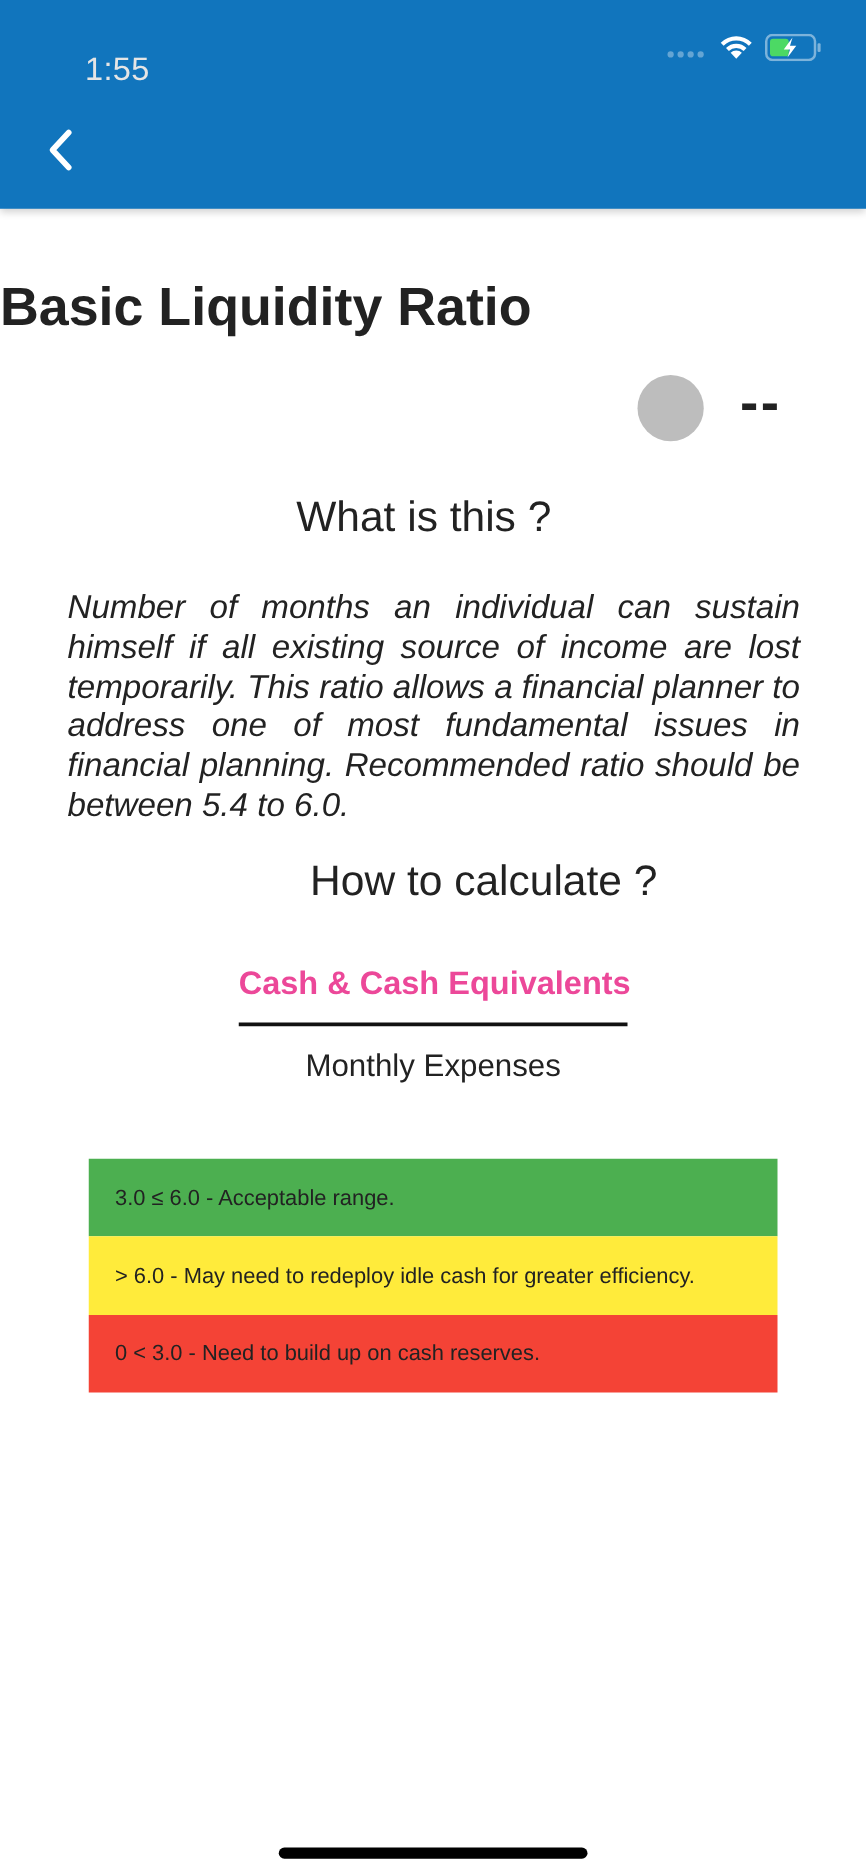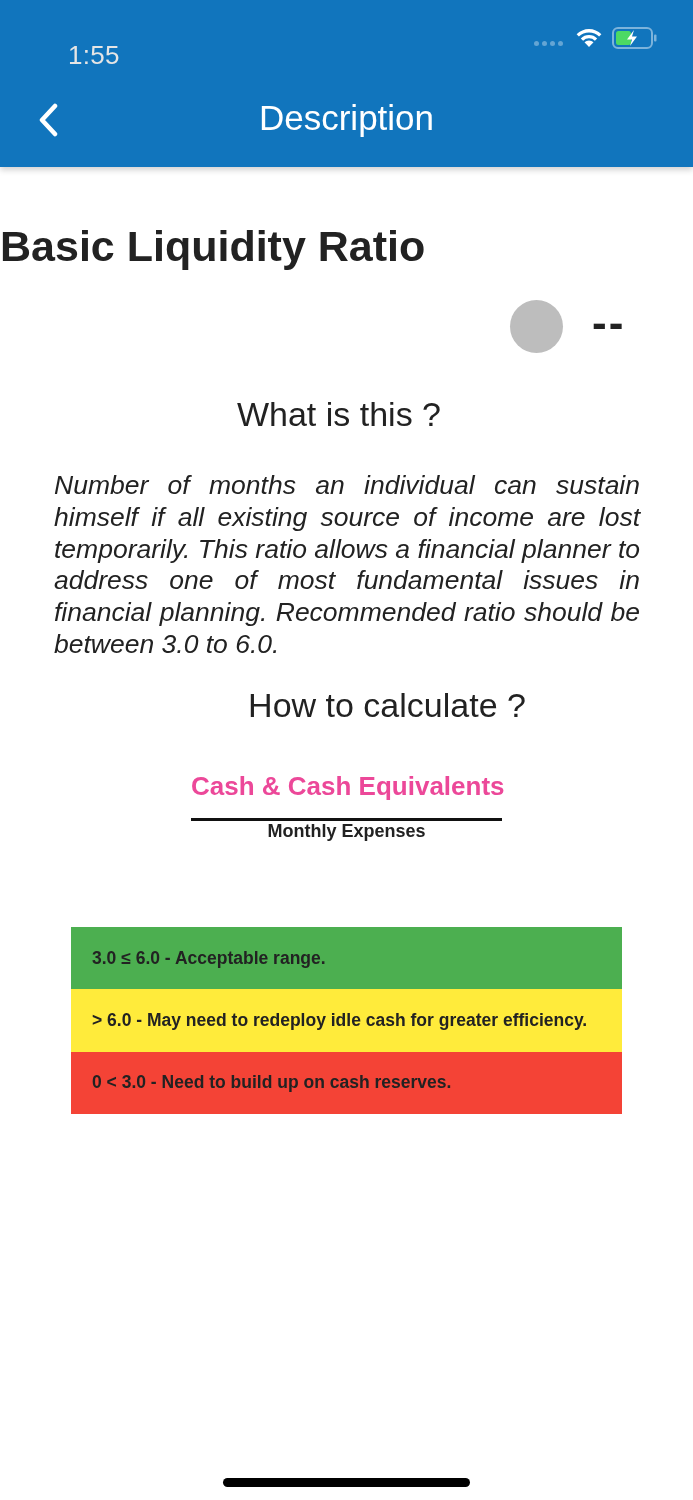--- a/index.html
+++ b/index.html
@@ -56,26 +56,26 @@
 
     .description {
       position: absolute; left: 54px; top: 303px; width: 586px;
       font-size: 26.5px; line-height: 31.8px; font-style: italic;
       text-align: justify; color: #222222;
     }
 
     .formula { position: absolute; left: 191px; top: 604px; width: 311px; text-align: center; }
     .numerator { font-size: 26px; font-weight: 700; color: #ec4899; padding-bottom: 16px; white-space: nowrap; }
     .fraction-bar { height: 3px; background: #111111; width: 311px; }
-    .denominator { font-size: 18px; font-weight: 700; color: #222222; white-space: nowrap; }
+    .denominator { font-size: 25px; font-weight: 400; color: #222222; padding-top: 18px; white-space: nowrap; }
 
     .legend-table { position: absolute; left: 71px; top: 760px; width: 551px; }
     .legend-row {
       height: 62.3px; display: flex; align-items: center; padding-left: 21px;
-      font-size: 17.5px; font-weight: 700; color: #222222;
+      font-size: 17.5px; font-weight: 400; color: #222222;
     }
 
     .home-indicator {
       position: absolute; left: 223px; top: 1478px; width: 247px; height: 9px;
       border-radius: 5px; background: #000000;
     }
   </style>
 </head>
 <body>
 
@@ -97,30 +97,29 @@
     <rect x="42" y="7.5" width="2.5" height="7" rx="1" fill="rgba(255,255,255,0.45)"></rect>
     <rect x="4" y="4" width="15" height="14" rx="2.5" fill="#4CD964"></rect>
     <path d="M22 3 L15 12.5 L20 12.5 L18 19 L25 9.5 L20 9.5 Z" fill="#fff"></path>
   </svg>
 
   <div class="back-button">
     <svg width="22" height="34" viewBox="0 0 22 34">
       <path d="M18 3 L5 17 L18 31" fill="none" stroke="#ffffff" stroke-width="4.5" stroke-linecap="round" stroke-linejoin="round"></path>
     </svg>
   </div>
-  <div class="nav-title">Description</div>
 </header>
 
 <main class="content">
   <h1 class="page-title">Basic Liquidity Ratio</h1>
   <div class="status-dot"></div>
   <div class="status-value">--</div>
 
   <h2 class="section-heading what-heading">What is this ?</h2>
-  <p class="description">Number of months an individual can sustain himself if all existing source of income are lost temporarily. This ratio allows a financial planner to address one of most fundamental issues in financial planning. Recommended ratio should be between 3.0 to 6.0.</p>
+  <p class="description">Number of months an individual can sustain himself if all existing source of income are lost temporarily. This ratio allows a financial planner to address one of most fundamental issues in financial planning. Recommended ratio should be between 5.4 to 6.0.</p>
 
   <h2 class="section-heading how-heading">How to calculate ?</h2>
 
   <div class="formula">
     <div class="numerator">Cash &amp; Cash Equivalents</div>
     <div class="fraction-bar"></div>
     <div class="denominator">Monthly Expenses</div>
   </div>
 
   <div class="legend-table">

